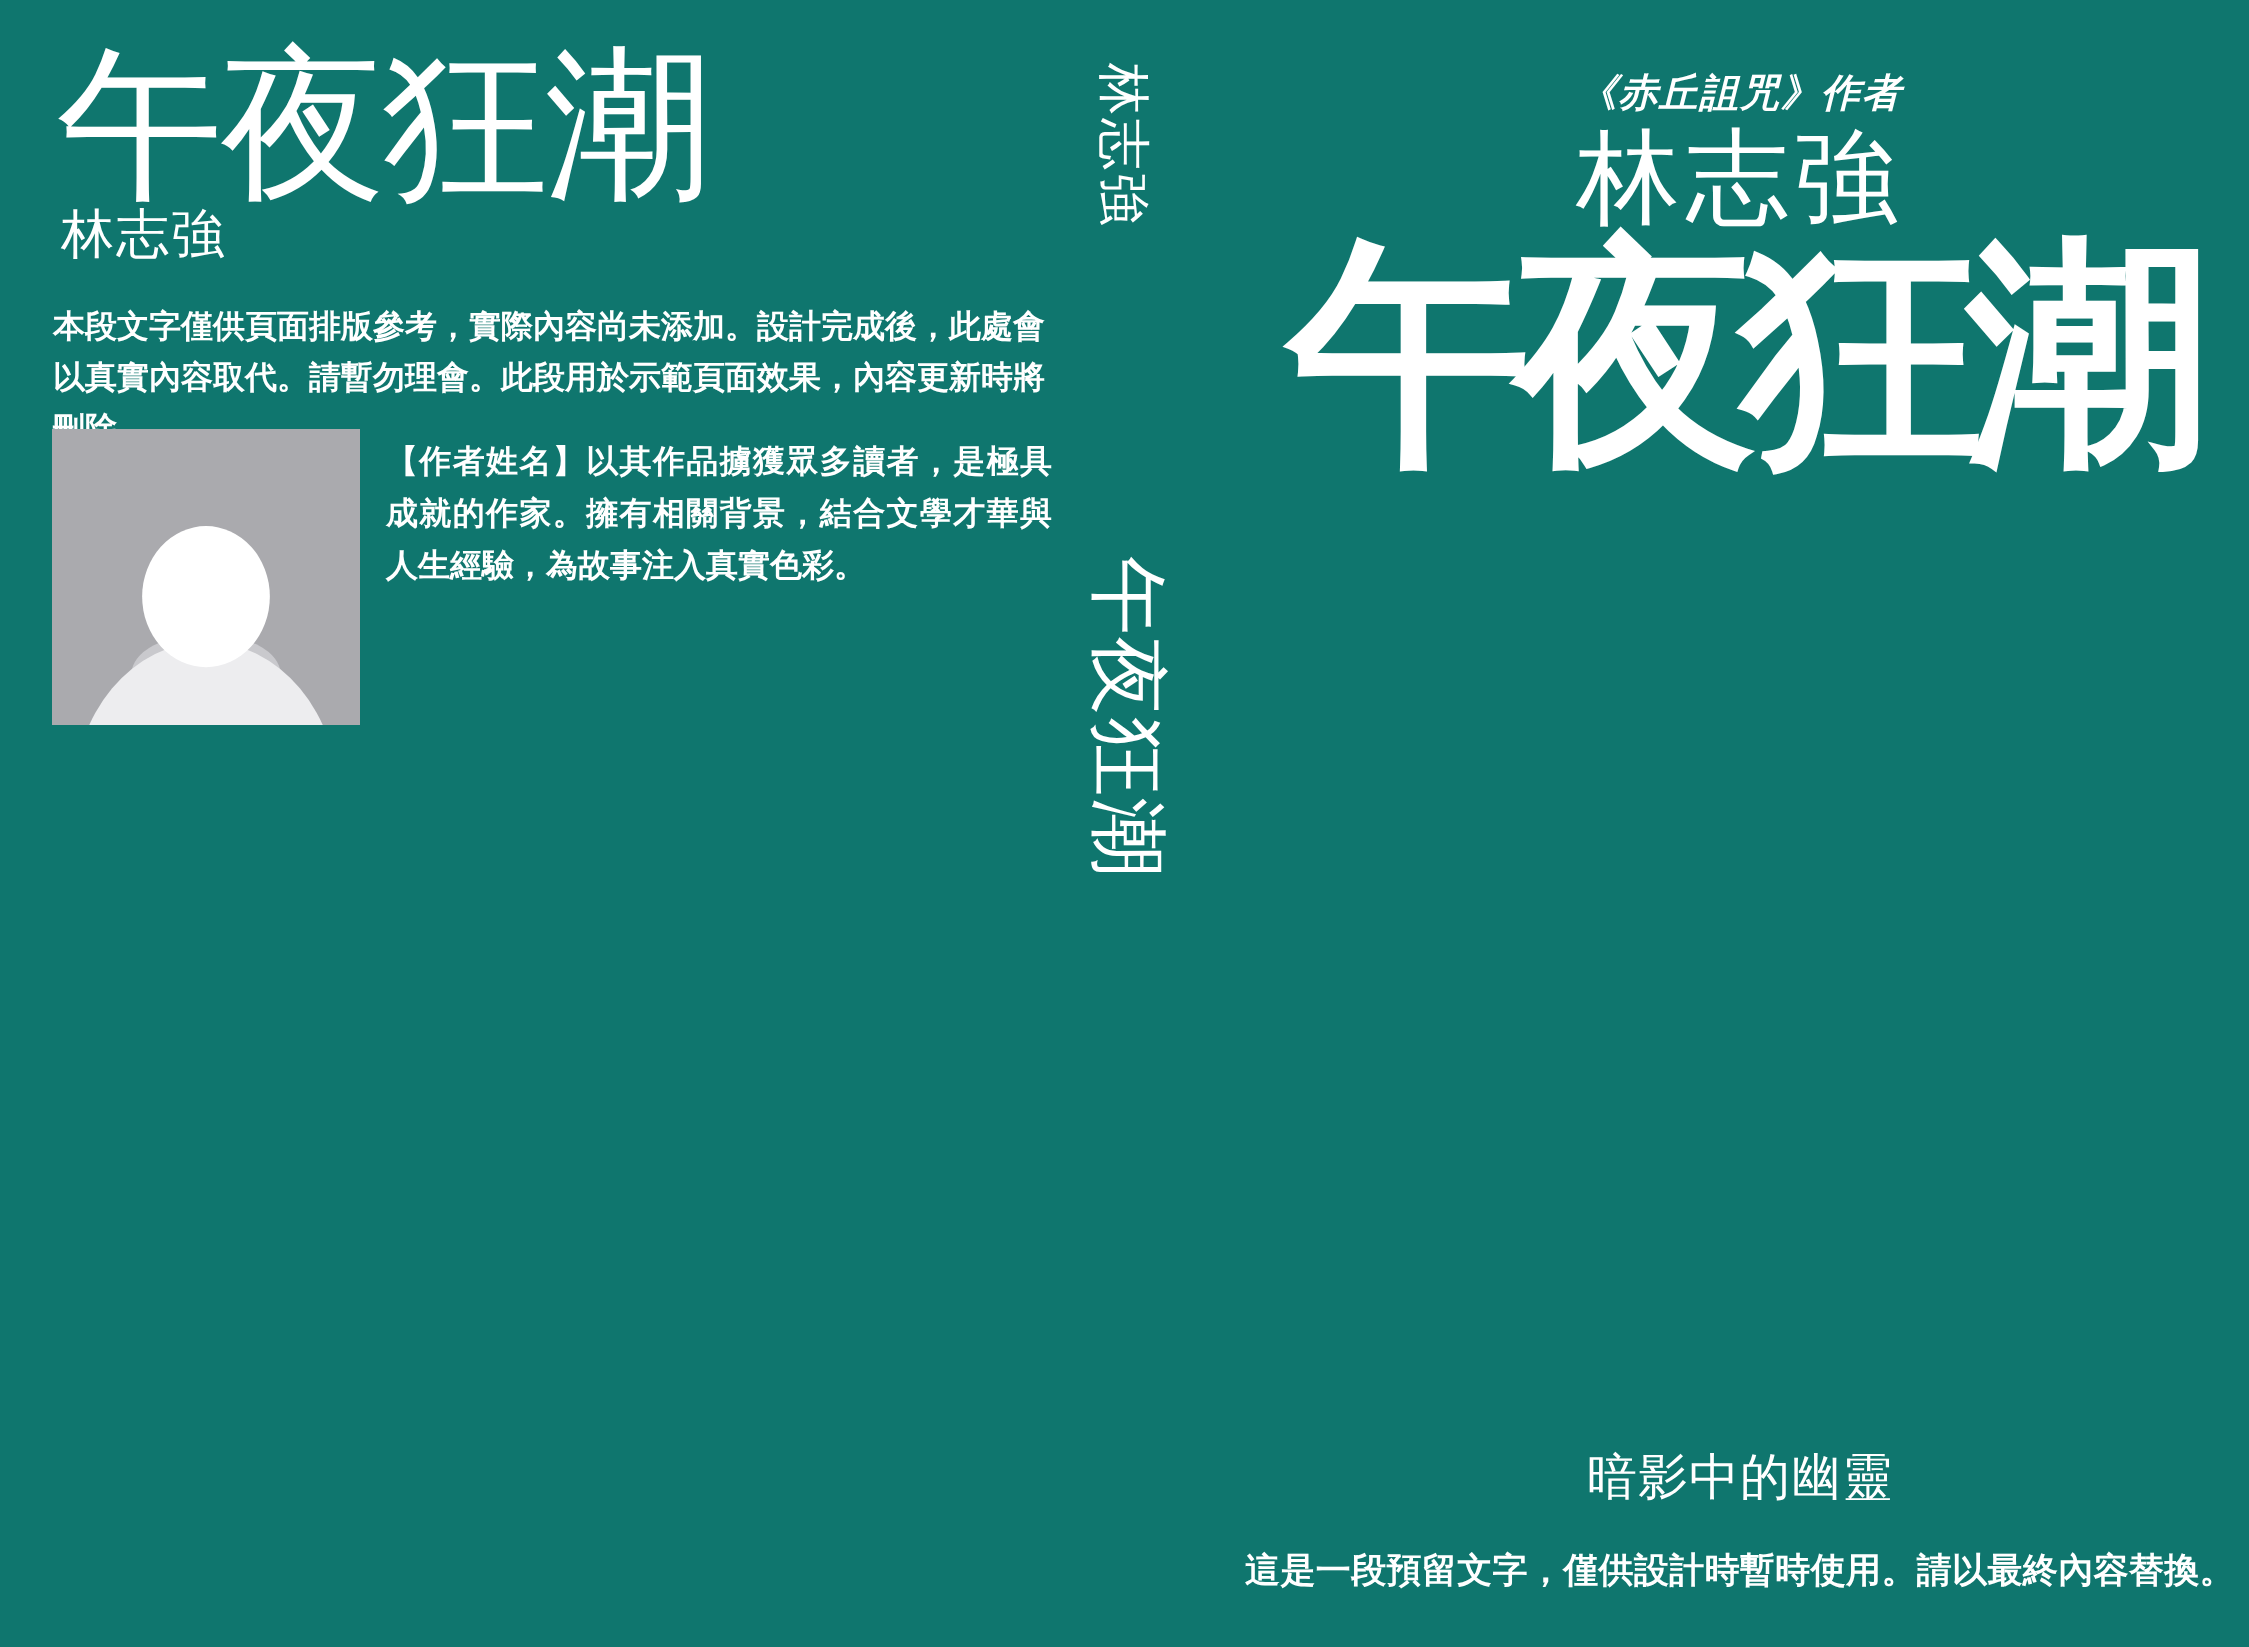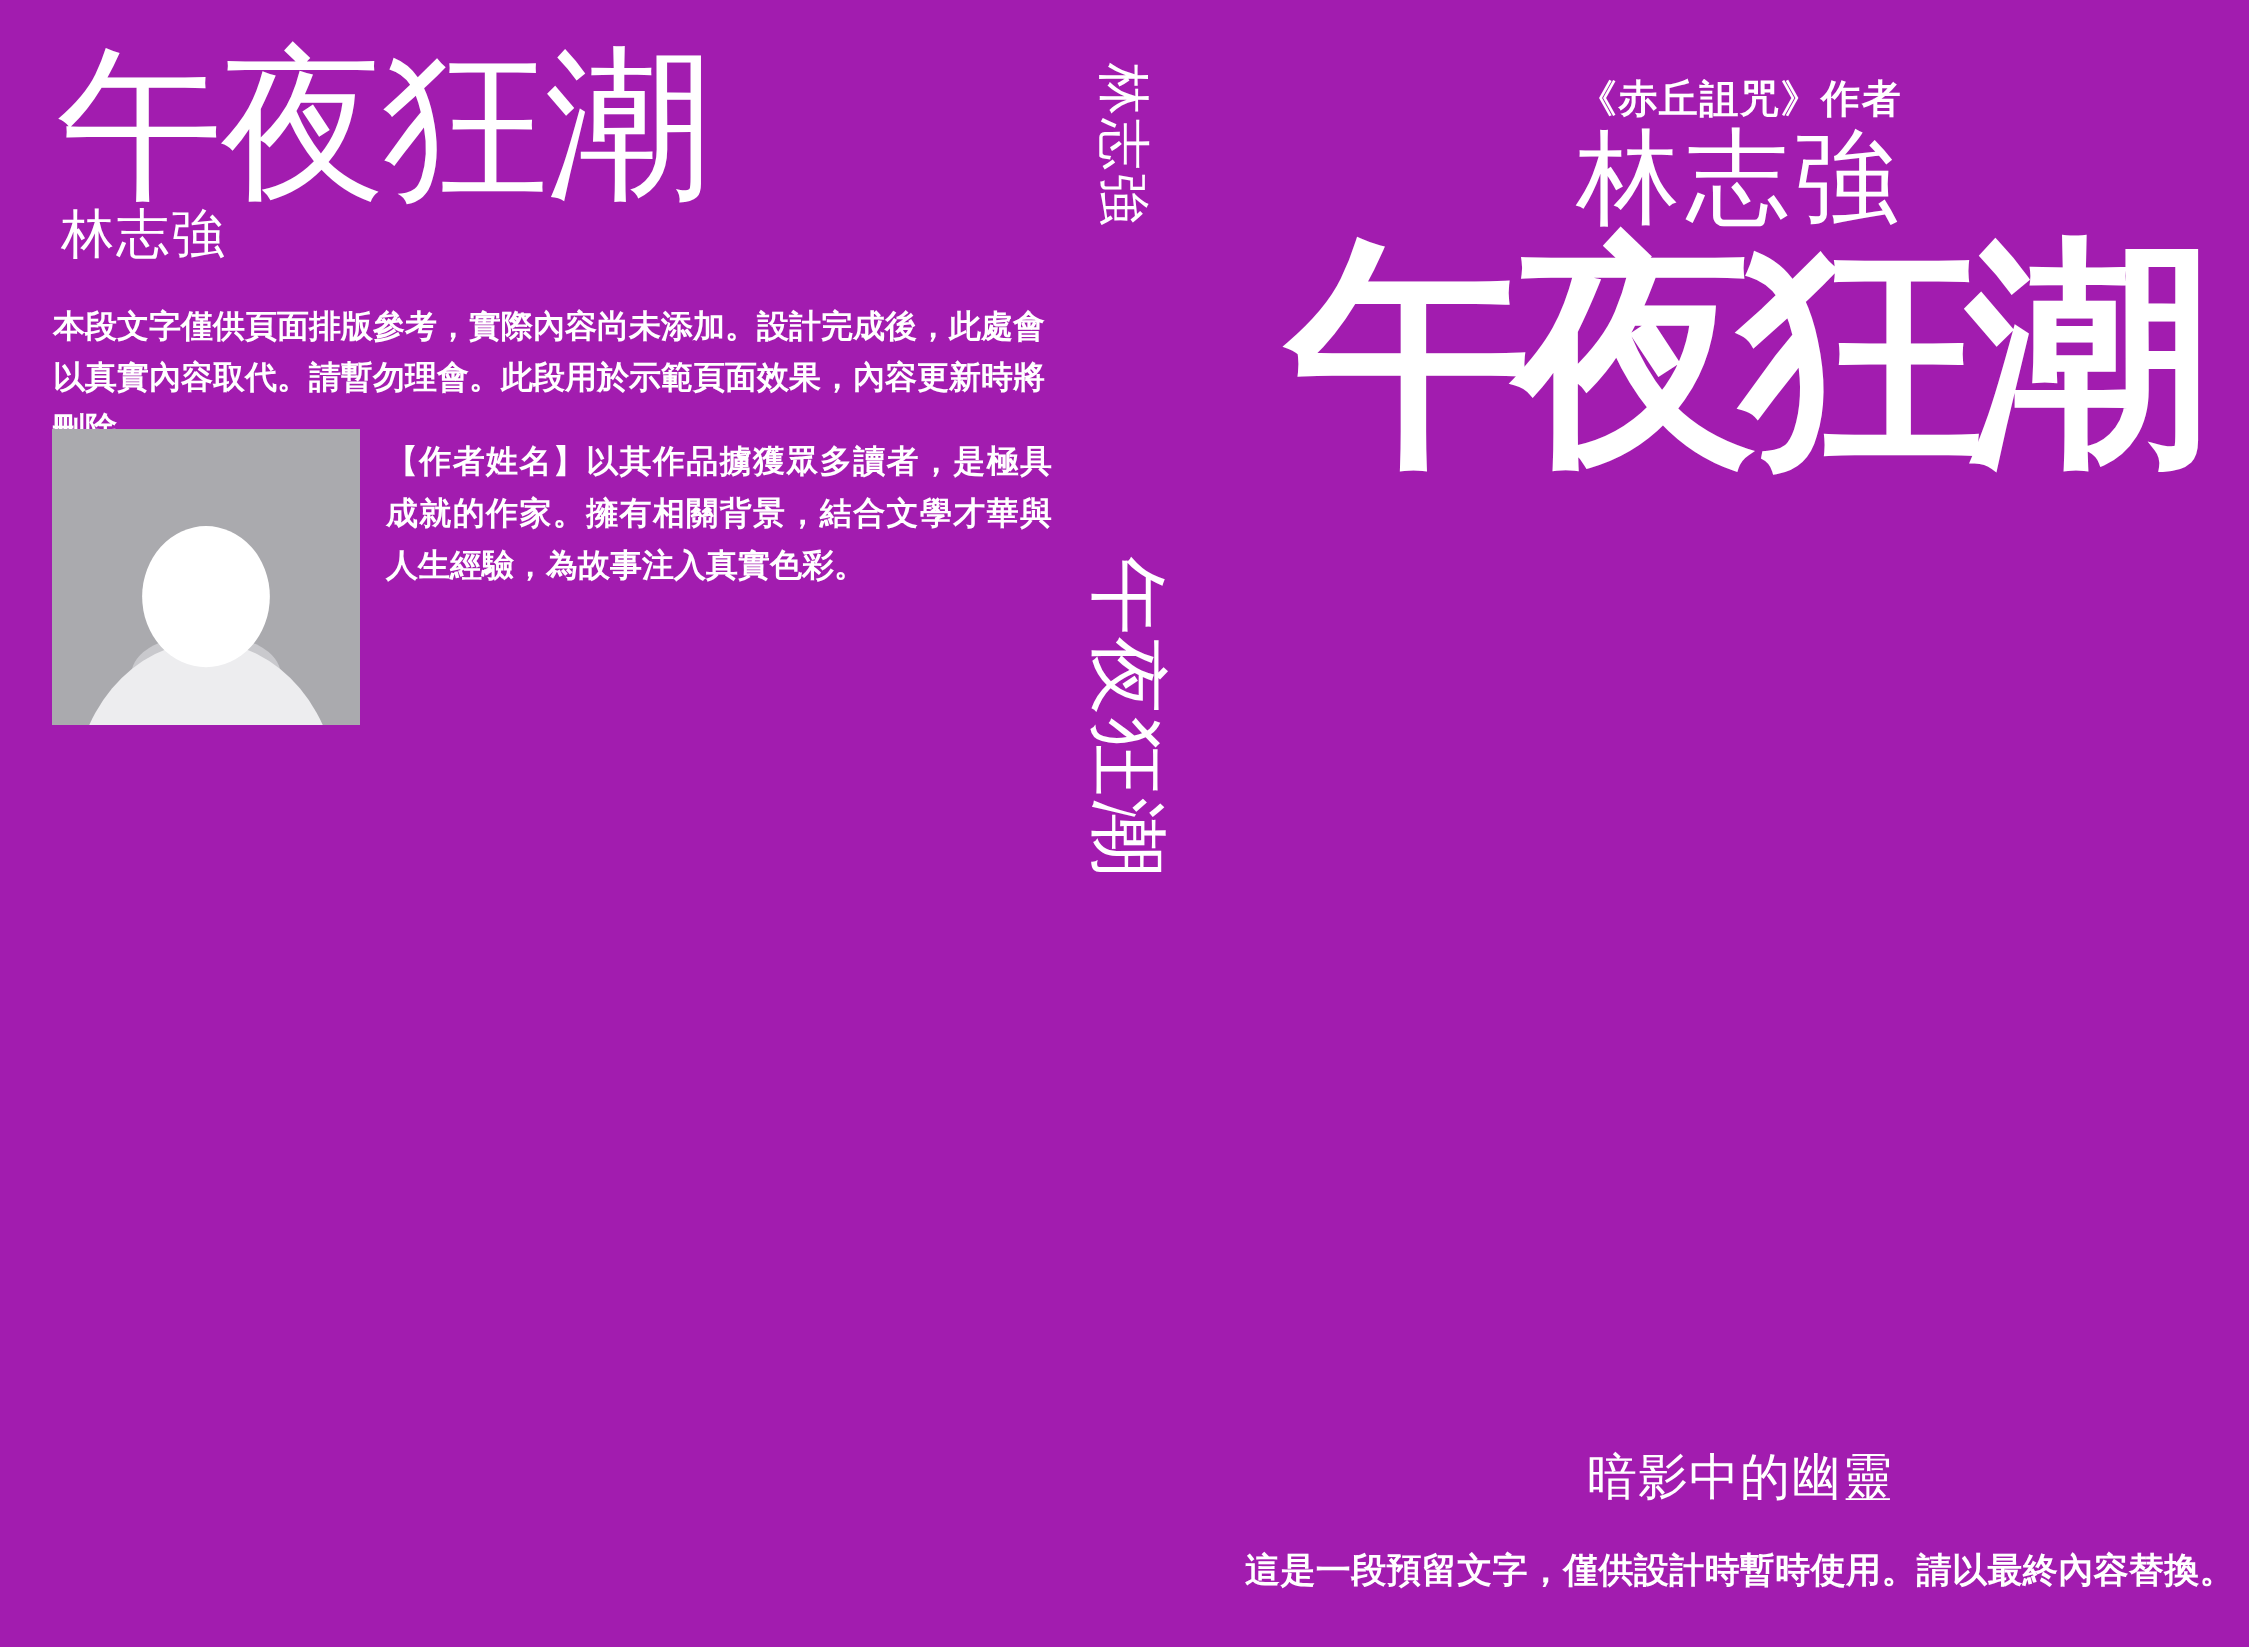--- a/index.html
+++ b/index.html
@@ -4,21 +4,21 @@
 <style>
   html, body {
     margin: 0;
     padding: 0;
     background: #000;
   }
   #canvas {
     position: relative;
     width: 2250px;
     height: 1648px;
-    background: #a21caf;
+    background: #0f766e;
     overflow: hidden;
     font-family: "DejaVu Sans", "Liberation Sans", sans-serif;
     color: #FFFFFF;
   }
   .abs { position: absolute; }
 
   
   .back-title {
     left: 57px; top: 32px;
     font-size: 166px;
@@ -84,22 +84,23 @@
   }
 
   
   .front-panel-line {
     left: 1231px;
     width: 1018px;
     text-align: center;
     white-space: nowrap;
   }
   .front-tagline {
-    top: 74px;
+    top: 68px;
     font-size: 39px;
+    font-style: italic;
     font-weight: bold;
     line-height: 1.3;
     letter-spacing: 0.04em;
   }
   .front-author {
     top: 123px;
     font-size: 103px;
     line-height: 1.05;
     font-weight: normal;
     letter-spacing: 0.06em;

